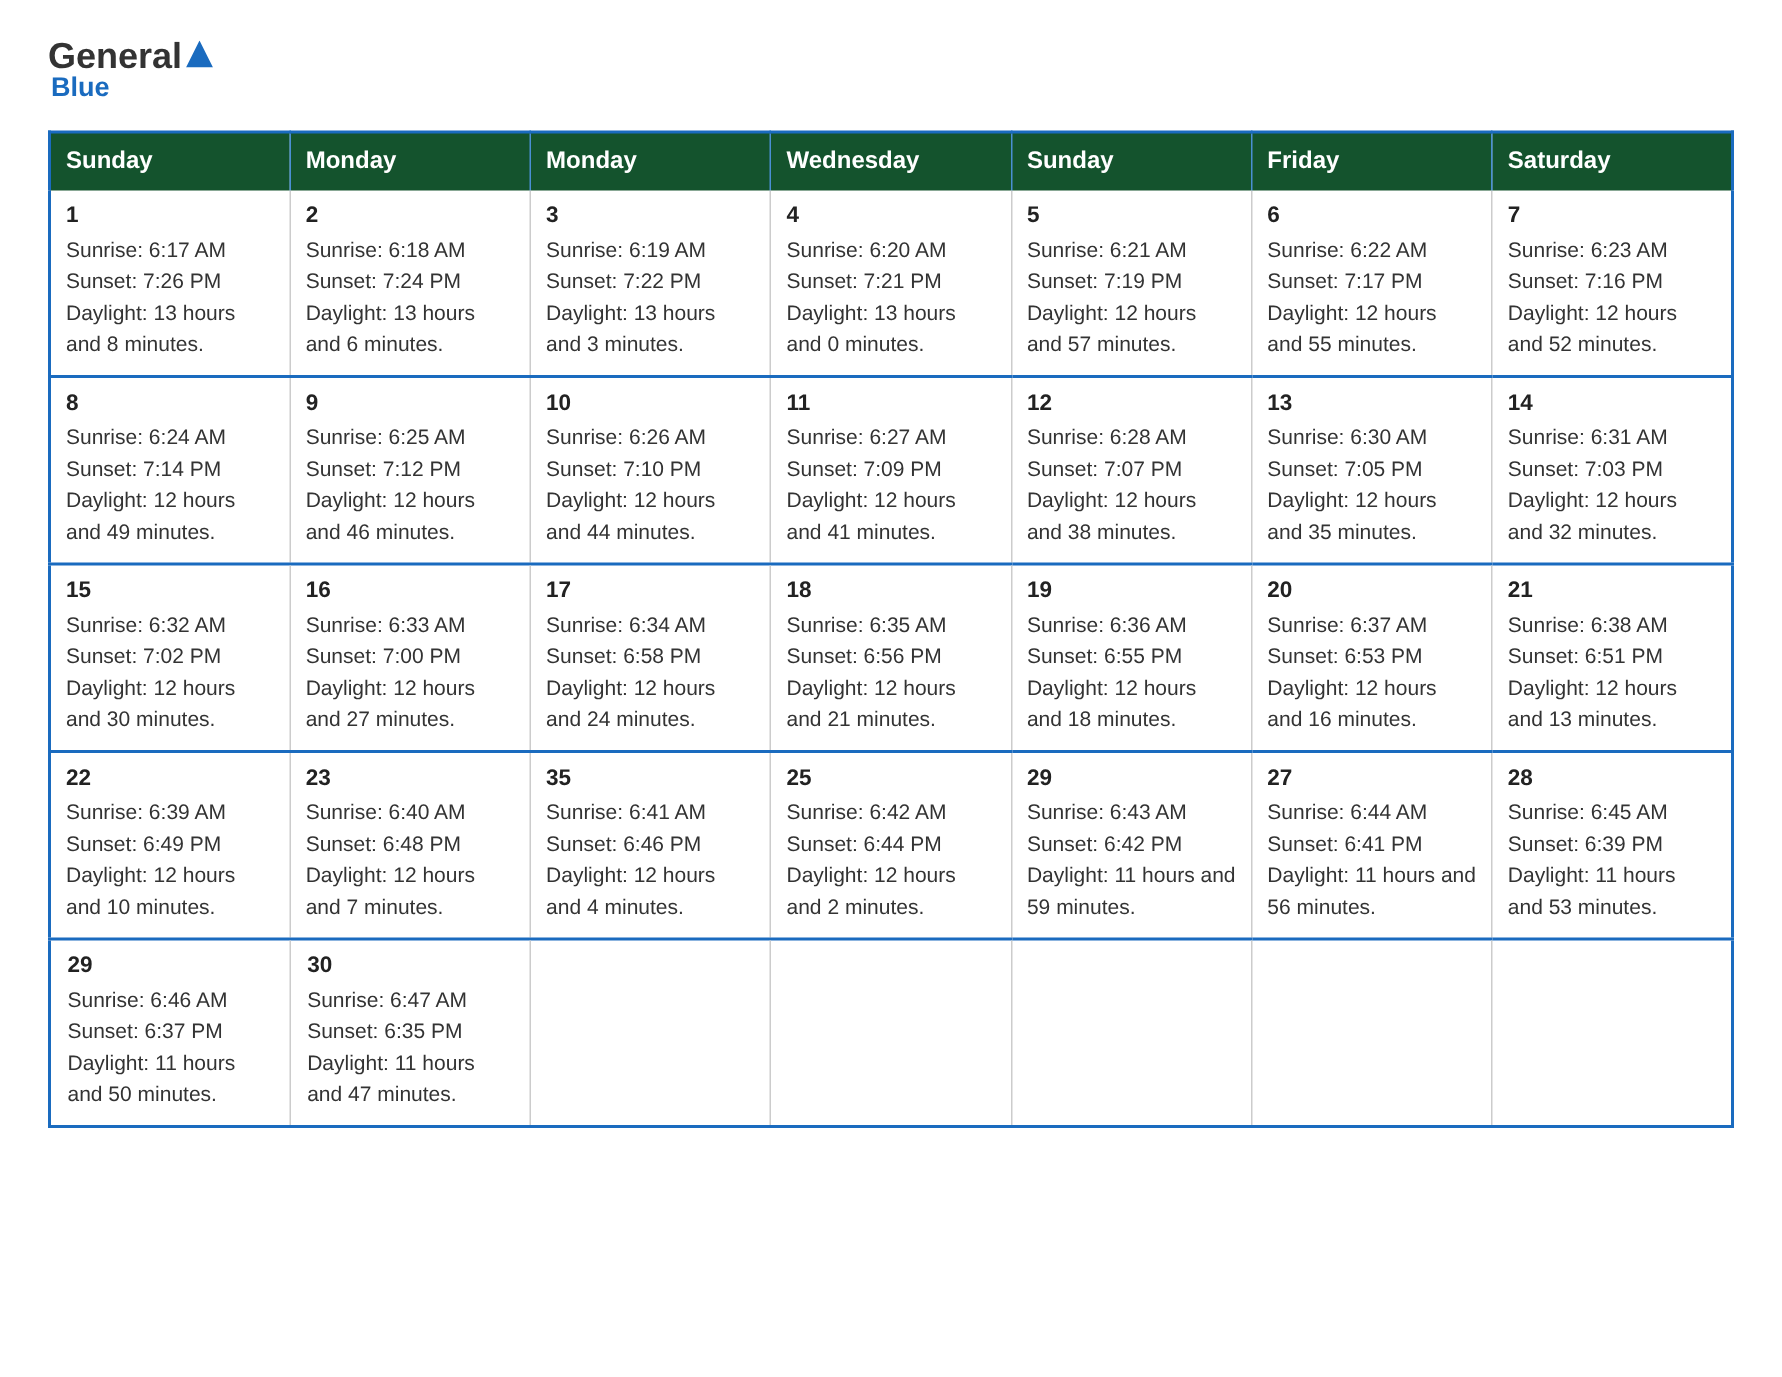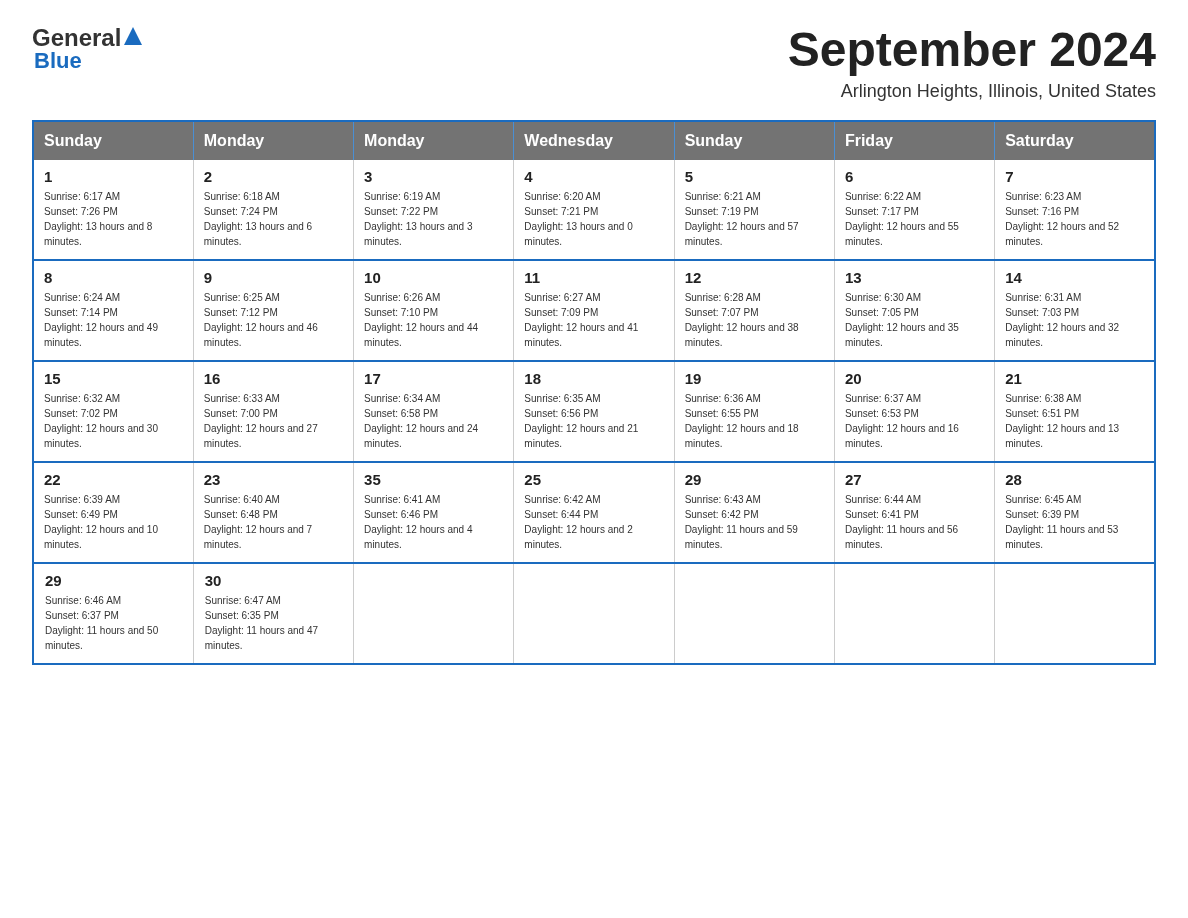--- a/index.html
+++ b/index.html
@@ -20,21 +20,21 @@
       display: flex;
       align-items: center;
       gap: 4px;
     }
     .logo-text-general {
       font-size: 24px;
       font-weight: bold;
       color: #333;
     }
     .logo-text-blue {
-      font-size: 22px;
+      font-size: 18px;
       font-weight: bold;
       color: #1a6bbf;
     }
     .title-section {
       text-align: right;
     }
     .calendar-title {
       font-size: 48px;
       font-weight: bold;
       color: #222;
@@ -44,21 +44,21 @@
       font-size: 18px;
       color: #333;
       margin-top: 4px;
     }
     .calendar-table {
       width: 100%;
       border-collapse: collapse;
       border: 2px solid #1a6bbf;
     }
     .calendar-table thead tr th {
-      background-color: #737373;
+      background-color: #14532d;
       color: #fff;
       font-size: 16px;
       font-weight: bold;
       padding: 10px 10px;
       text-align: left;
       border-right: 1px solid #4a8fd4;
     }
     .calendar-table thead tr th:last-child {
       border-right: none;
     }
@@ -80,21 +80,21 @@
       padding-left: 11px;
     }
     .day-number {
       font-size: 15px;
       font-weight: bold;
       color: #222;
       margin-bottom: 4px;
       display: block;
     }
     .day-info {
-      font-size: 10px;
+      font-size: 14px;
       line-height: 1.5;
       color: #333;
     }
     .empty-cell {
       background: #fff;
     }
   </style>
 </head>
 <body>
 
@@ -105,24 +105,20 @@
         <span class="logo-text-general">General</span>
         <span style="display:inline-block;margin-left:3px;vertical-align:middle;">
           <svg width="18" height="18" viewBox="0 0 18 18">
               <polygon points="0,18 9,0 18,18" fill="#1a6bbf"></polygon>
             </svg>
         </span>
       </div>
       <span class="logo-text-blue" style="margin-top:-4px;margin-left:2px;">Blue</span>
     </div>
   </div>
-  <div class="title-section">
-    <div class="calendar-title">September 2024</div>
-    <div class="calendar-subtitle">Arlington Heights, Illinois, United States</div>
-  </div>
 </div>
 
 <table class="calendar-table">
   <thead>
     <tr>
     <th>Sunday</th>
         <th>Monday</th>
         <th>Monday</th>
         <th>Wednesday</th>
         <th>Sunday</th>

